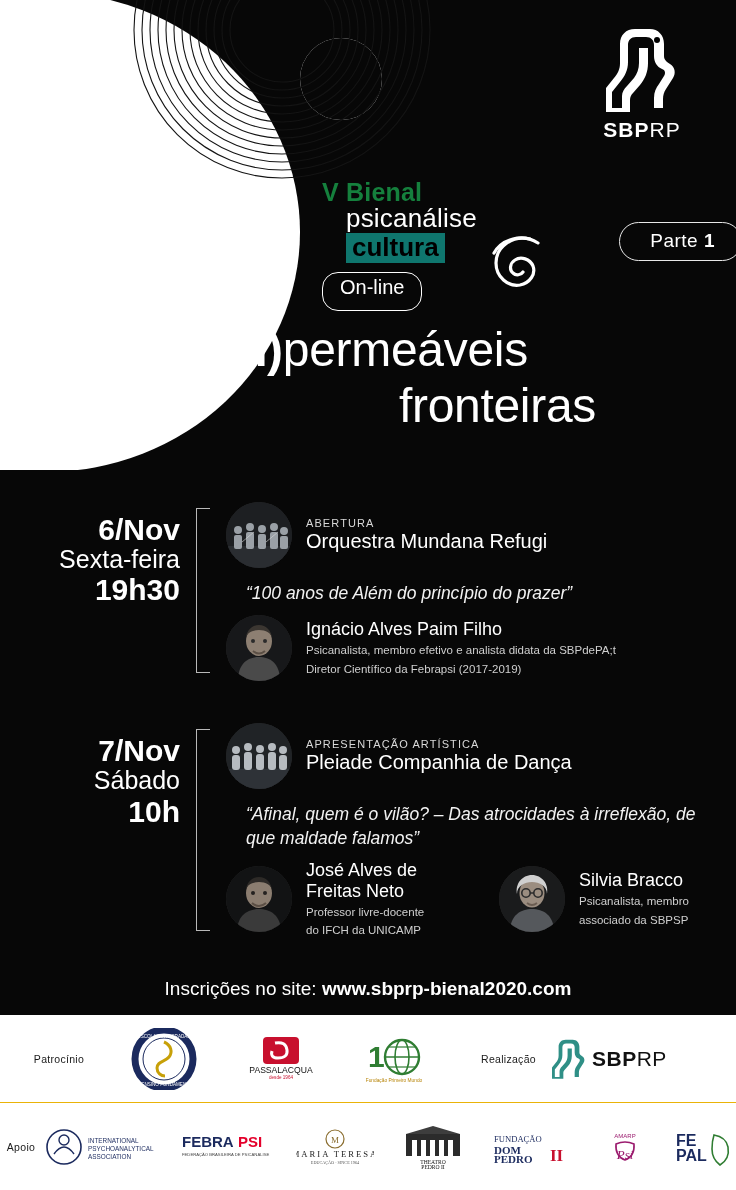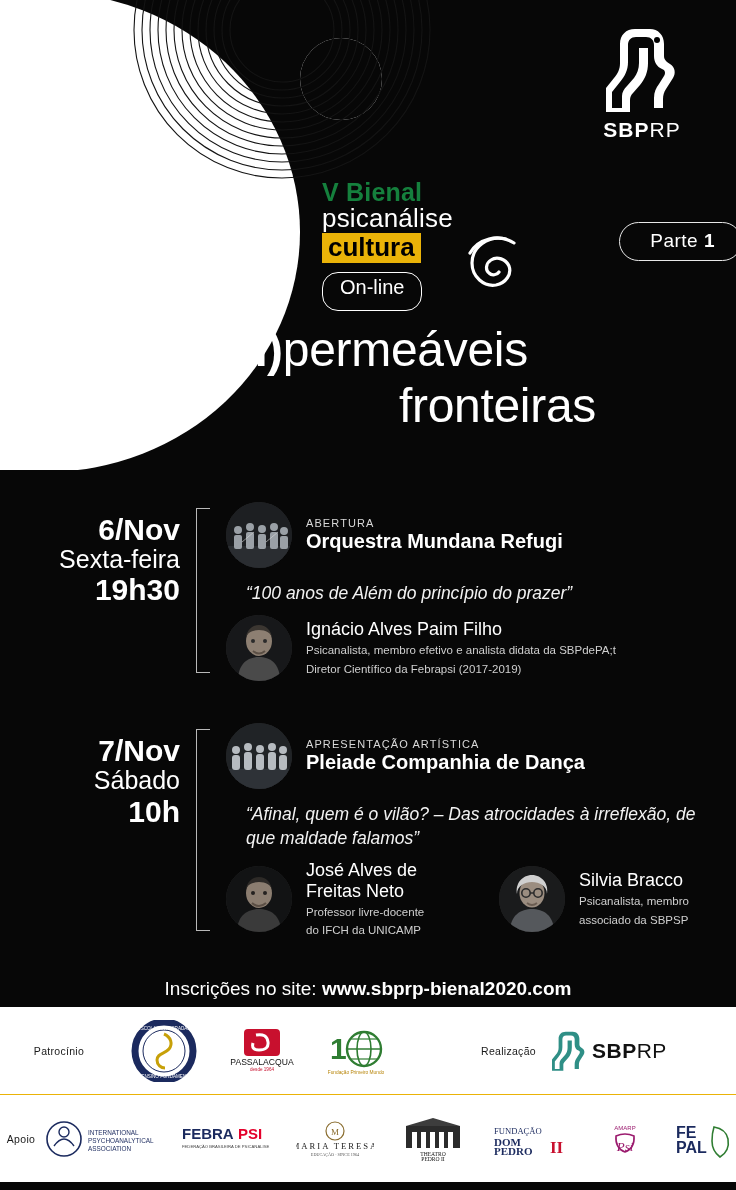--- a/index.html
+++ b/index.html
@@ -78,21 +78,21 @@
   .parte b { font-weight: 700; }
 
   
   .titleblock { position: absolute; left: 322px; top: 178px; z-index: 6; }
   .t-bienal { color: #15803d; font-size: 25px; font-weight: 700; letter-spacing: .2px; }
   .t-psi {
     color: #fff; font-size: 26px; font-weight: 300; letter-spacing: .2px;
     line-height: 1.05; margin-top: -2px;
   }
   .t-cultura {
-    display: inline-block; background: #eab308; color: #000;
+    display: inline-block; background: #0f766e; color: #000;
     font-size: 26px; font-weight: 700; padding: 0 6px; line-height: 1.15;
     margin-top: 1px;
   }
   .spiral { position: absolute; left: 140px; top: 26px; }
   .online {
     display: inline-block; margin-top: 9px;
     border: 1px solid #fff; border-radius: 16px;
     color: #fff; font-size: 20px; font-weight: 300;
     padding: 3px 17px 11px;
   }
@@ -134,42 +134,42 @@
   .avatar {
     width: 66px; height: 66px; border-radius: 50%;
     flex: 0 0 66px; overflow: hidden;
     background: #2b2b2b;
   }
   .avatar svg { display: block; }
   .kicker {
     color: #d8d8d8; font-size: 11px; letter-spacing: 1.1px;
     text-transform: uppercase;
   }
-  .actname { color: #fff; font-size: 20px; font-weight: 700; margin-top: 1px; }
+  .actname { color: #fff; font-size: 20px; font-weight: 400; margin-top: 1px; }
   .quote {
     color: #f2f2f2; font-size: 17.5px; font-style: italic; font-weight: 300;
     margin: 14px 16px 10px 20px; line-height: 1.33;
   }
   .speaker-name { color: #fff; font-size: 18px; font-weight: 300; }
   .speaker-role { color: #cfcfcf; font-size: 11.5px; line-height: 1.45; margin-top: 2px; }
   .two-up { display: flex; gap: 36px; }
   .two-up .row { flex: 1; }
 
   .divider-space { height: 10px; }
 
   
   .site {
     position: absolute; left: 0; top: 978px; width: 736px; text-align: center;
     color: #fff; font-size: 19px; font-weight: 300;
   }
   .site b { font-weight: 700; }
 
   
   .footer {
-    position: absolute; left: 0; bottom: 8px; width: 736px; height: 175px;
+    position: absolute; left: 0; bottom: 0; width: 736px; height: 175px;
     background: #fff;
   }
   .frow {
     position: relative; height: 87px;
     display: flex; align-items: center;
   }
   .frow.second { border-top: 1px solid #eab308; height: 88px; }
   .flabel {
     width: 118px; text-align: center;
     font-size: 10.5px; color: #1a1a1a; letter-spacing: .3px;
@@ -228,21 +228,21 @@
       </span>
     </div>
 
     <div class="parte">
       <span>Parte</span>
       <b>1</b>
     </div>
 
     <div class="titleblock">
       <div class="t-bienal">V Bienal</div>
-      <div style="position:relative;">
+      <div style="position:relative;margin-left:24px;">
         <div class="t-psi">psicanálise</div>
         <div class="t-cultura">cultura</div>
         <span class="spiral">
           <svg width="62" height="62" viewBox="0 0 62 62">
             <path d="M44 8 C26 4 10 16 10 32 C10 46 22 56 34 54 C44 52 50 43 47 35 C44 28 35 25 29 29 C24 32 23 39 27 42 C30 45 35 44 37 41" fill="none" stroke="#fff" stroke-width="3.2" stroke-linecap="round"></path>
             <path d="M52 12 C36 2 16 8 8 22" fill="none" stroke="#fff" stroke-width="3.2" stroke-linecap="round"></path>
           </svg>
         </span>
       </div>
       <div class="online">On-line</div>
@@ -402,21 +402,21 @@
 
   <div class="site">
     <span>Inscrições no site:</span>
     <b>www.sbprp-bienal2020.com</b>
   </div>
 
   <div class="footer">
 
     <div class="frow">
       <div class="flabel">Patrocínio</div>
-      <div class="fitems" style="gap:15px;">
+      <div class="fitems" style="gap:34px;">
         <div class="fitem">
           <svg width="92" height="62" viewBox="0 0 92 62">
             <circle cx="46" cy="31" r="29" fill="none" stroke="#1b2a5e" stroke-width="7"></circle>
             <circle cx="46" cy="31" r="21" fill="#fff" stroke="#1b2a5e" stroke-width="1"></circle>
             <path d="M46 14 c7 3 9 10 5 15 c-4 5 -12 4 -12 11 c0 5 4 8 8 8" fill="none" stroke="#c7a008" stroke-width="3"></path>
             <text x="46" y="10" font-size="4.6" fill="#fff" text-anchor="middle" font-family="Liberation Sans, sans-serif">ESCOLAS INTEGRADAS</text>
             <text x="46" y="58" font-size="4.6" fill="#fff" text-anchor="middle" font-family="Liberation Sans, sans-serif">DE ENSINO FUNDAMENTAL</text>
           </svg>
         </div>
         <div class="fitem">

